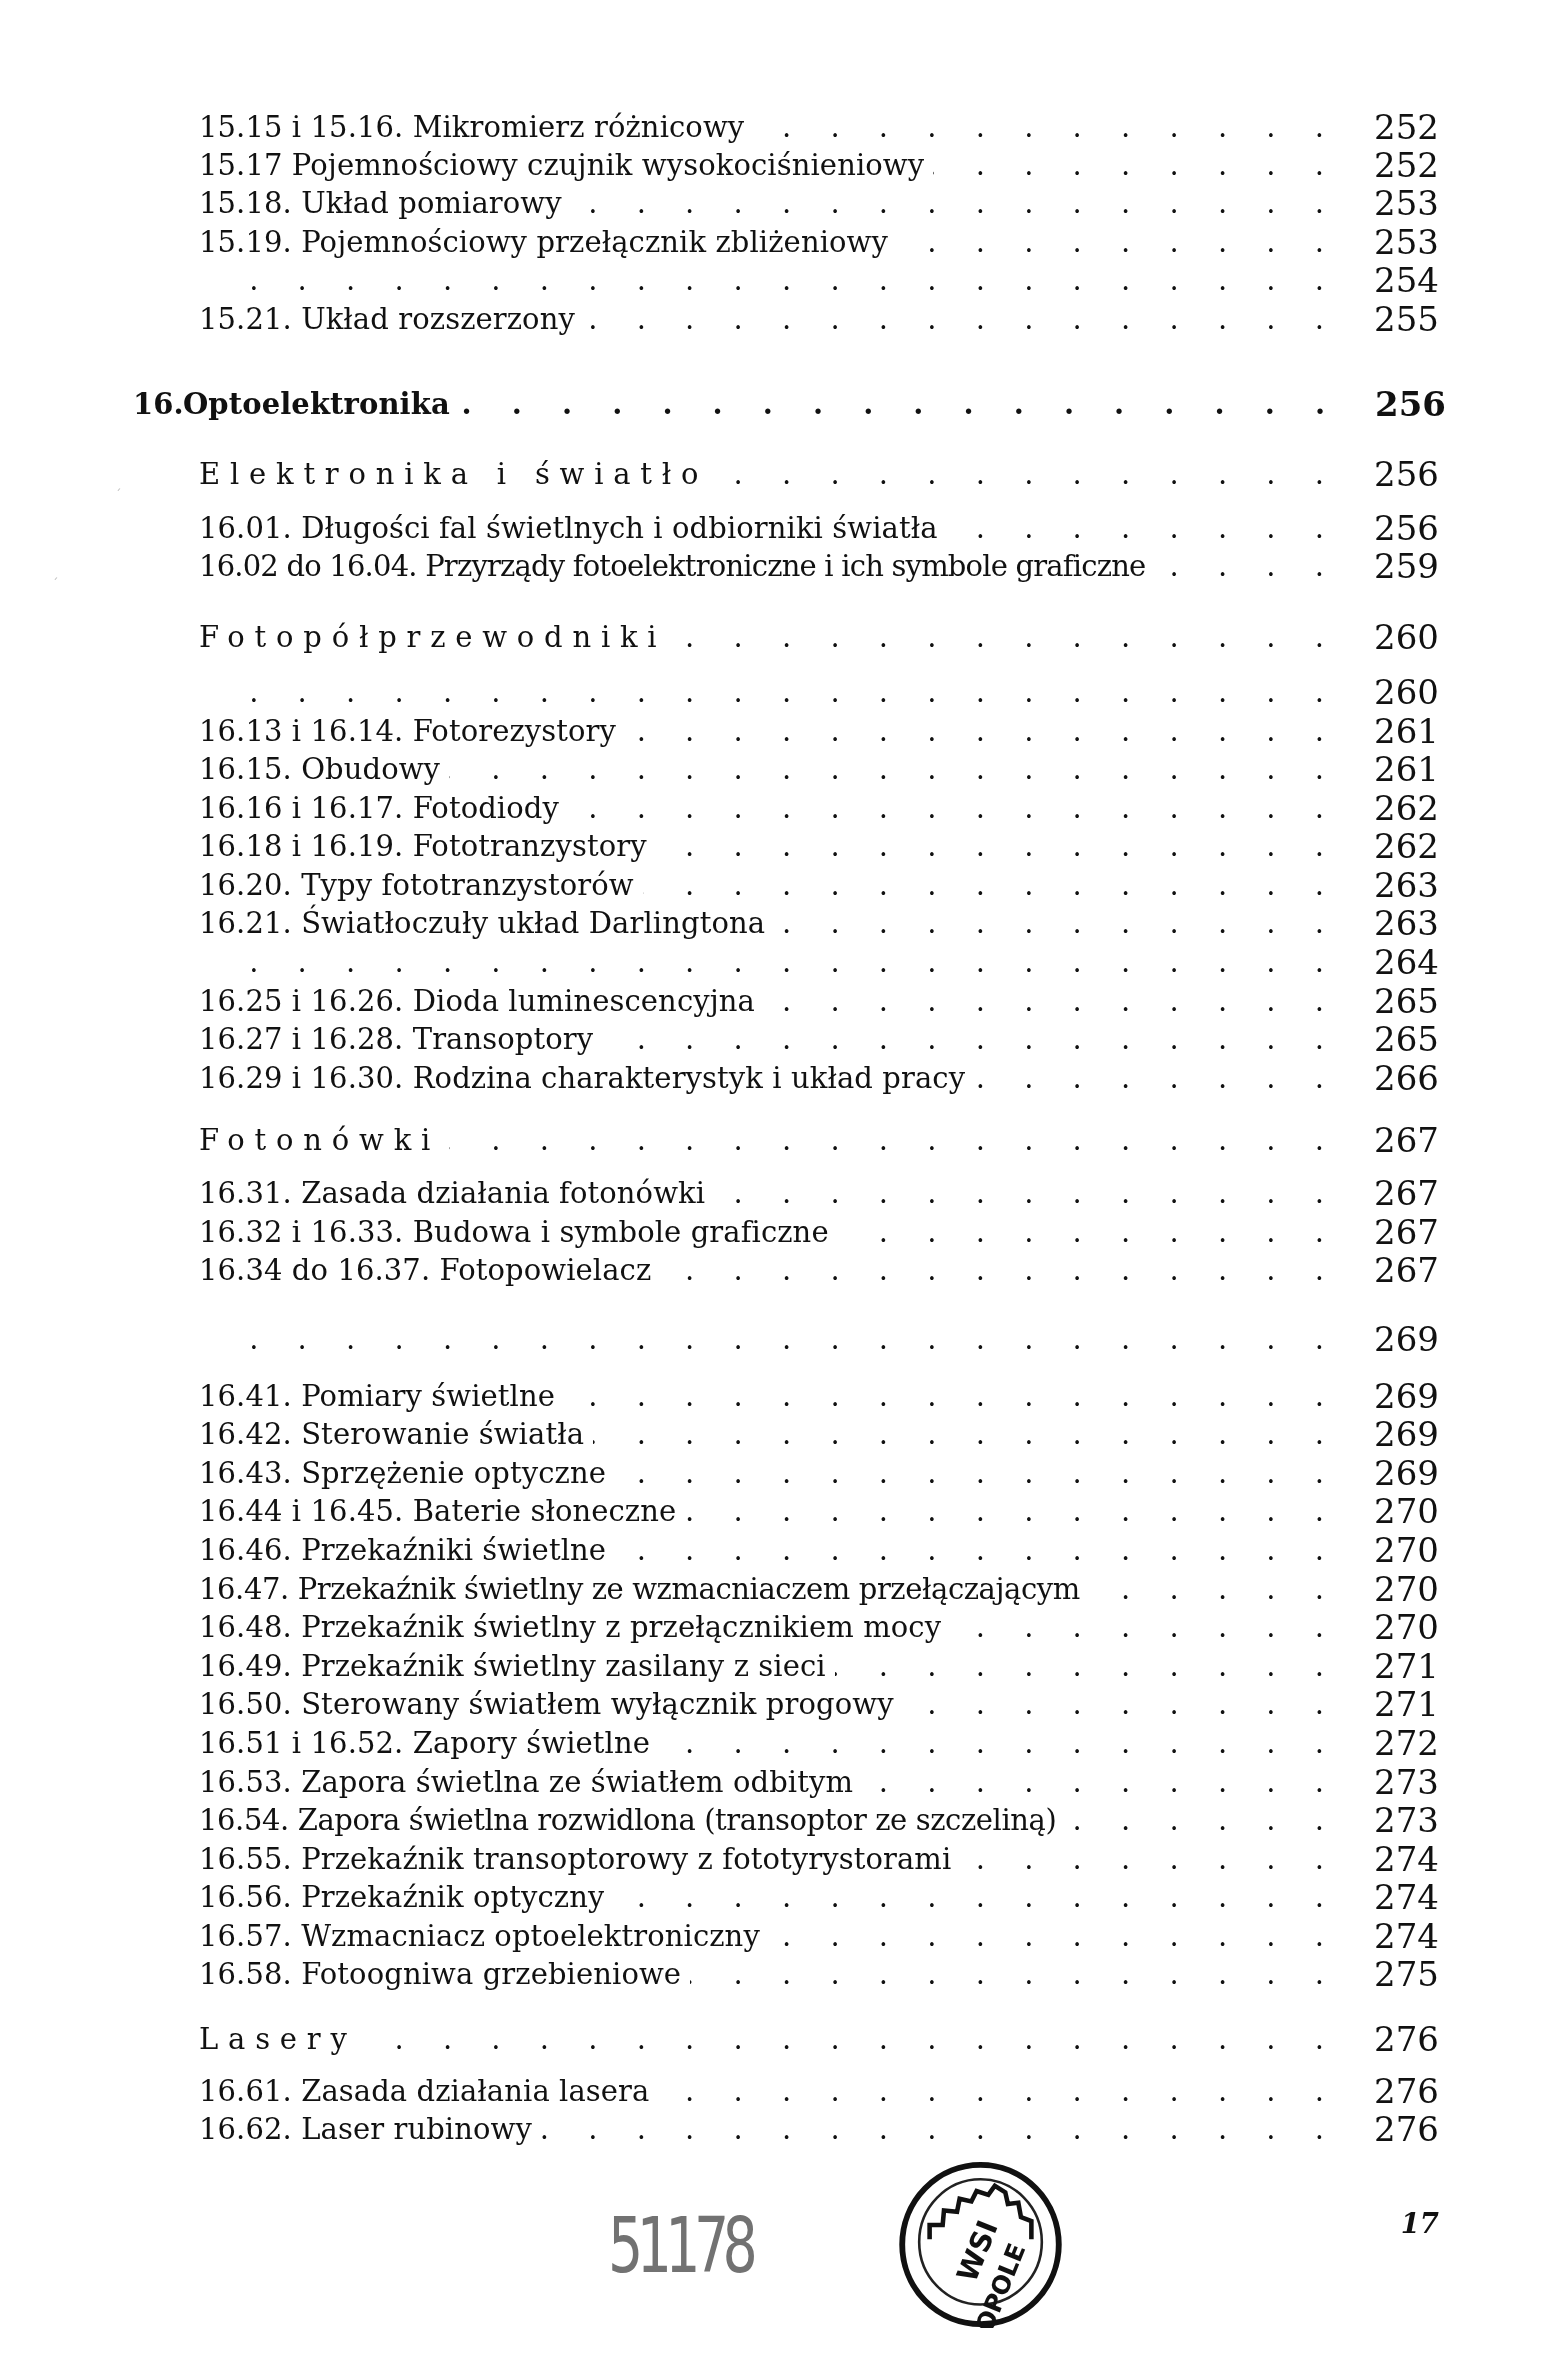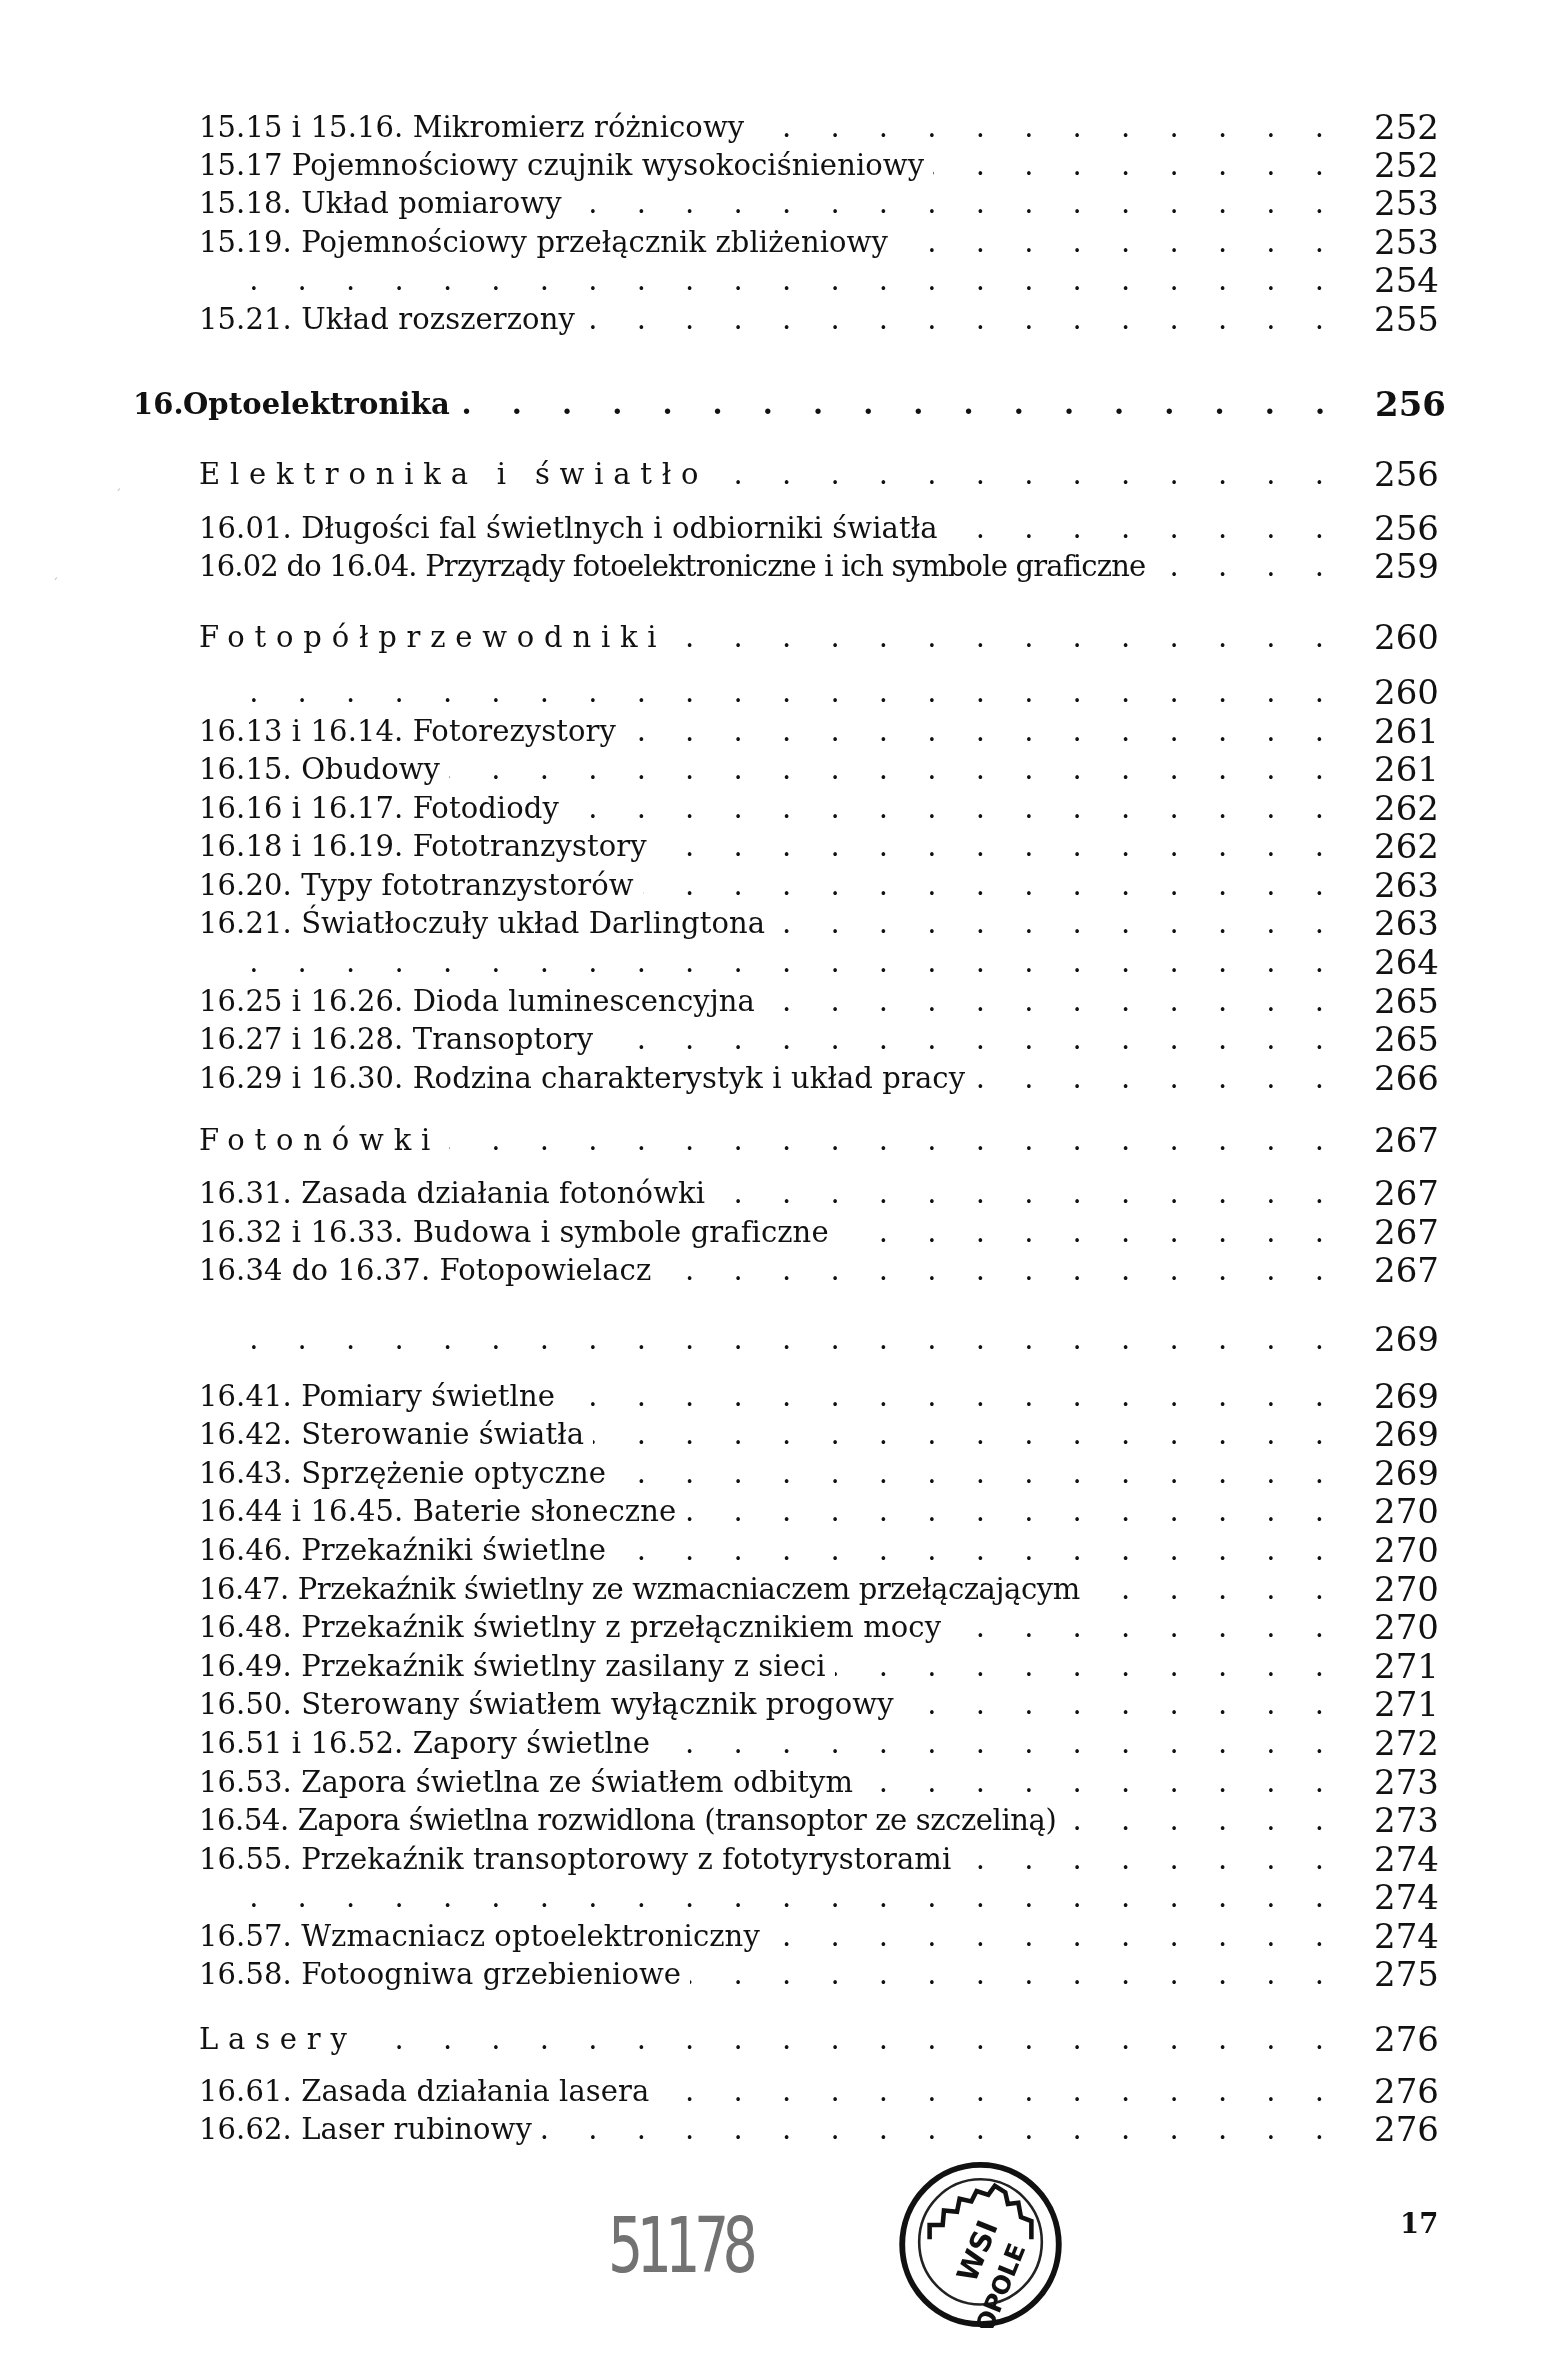--- a/index.html
+++ b/index.html
@@ -38,22 +38,22 @@
     position: absolute; left: 608px; top: 2205px; width: 190px; height: 82px;
     font-family: "DejaVu Sans", sans-serif; color: #5a5a5a;
     font-size: 77px; line-height: 82px; letter-spacing: -9.2px;
     transform: scaleX(0.72); transform-origin: left top;
     font-weight: normal; opacity: 0.85;
   }
   .stamp {
     position: absolute; left: 897px; top: 2161px; width: 167px; height: 167px;
   }
   .folio {
-    position: absolute; left: 1400px; top: 2208px; width: 39px; 
-    font-size: 27.5px; font-weight: bold; line-height: 31px;
+    position: absolute; left: 1400px; top: 2208px; width: 39px; text-align: right;
+    font-size: 27.5px; font-weight: bold; line-height: 31px; font-style: italic;
   }
 </style>
 </head>
 <body>
 
 <div class="row" style="top:108px">
     <span class="title">15.15  i  15.16. Mikromierz różnicowy</span>
     <span class="leader"></span>
     <span class="page">252</span>
   </div>
@@ -247,20 +247,21 @@
     <span class="title" style="letter-spacing:-0.4px">16.54. Zapora świetlna rozwidlona (transoptor ze szczeliną)</span>
     <span class="leader"></span>
     <span class="page">273</span>
   </div>
 <div class="row" style="top:1840px">
     <span class="title">16.55. Przekaźnik transoptorowy z fototyrystorami</span>
     <span class="leader"></span>
     <span class="page">274</span>
   </div>
 <div class="row" style="top:1878px">
+    <span class="title">16.56. Przekaźnik optyczny</span>
     <span class="leader"></span>
     <span class="page">274</span>
   </div>
 <div class="row" style="top:1917px">
     <span class="title">16.57. Wzmacniacz optoelektroniczny</span>
     <span class="leader"></span>
     <span class="page">274</span>
   </div>
 <div class="row" style="top:1955px">
     <span class="title">16.58. Fotoogniwa  grzebieniowe</span>

